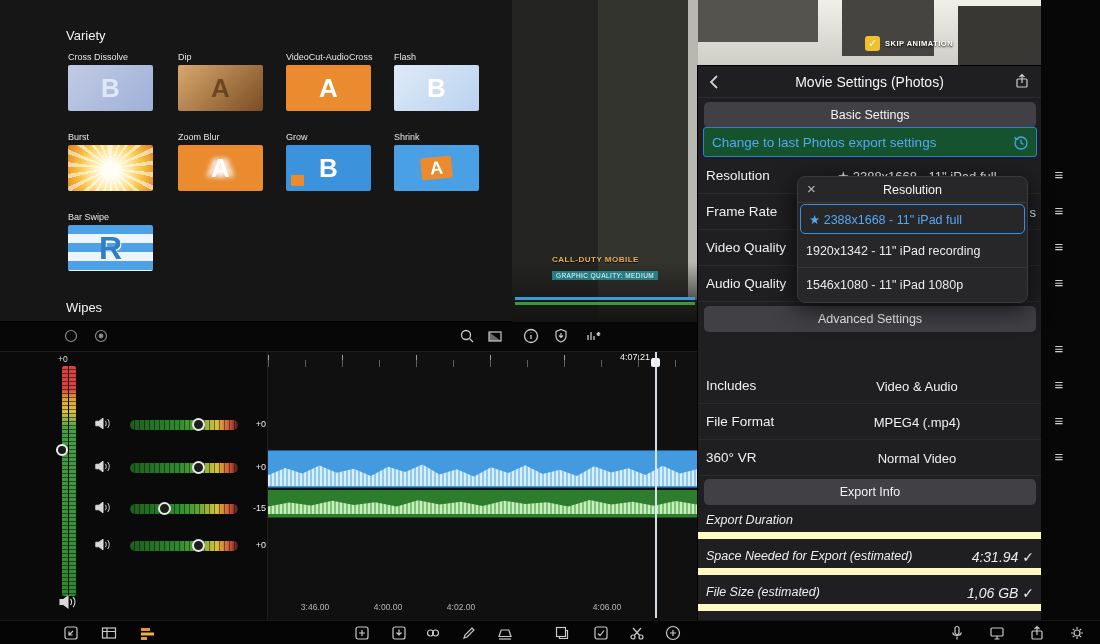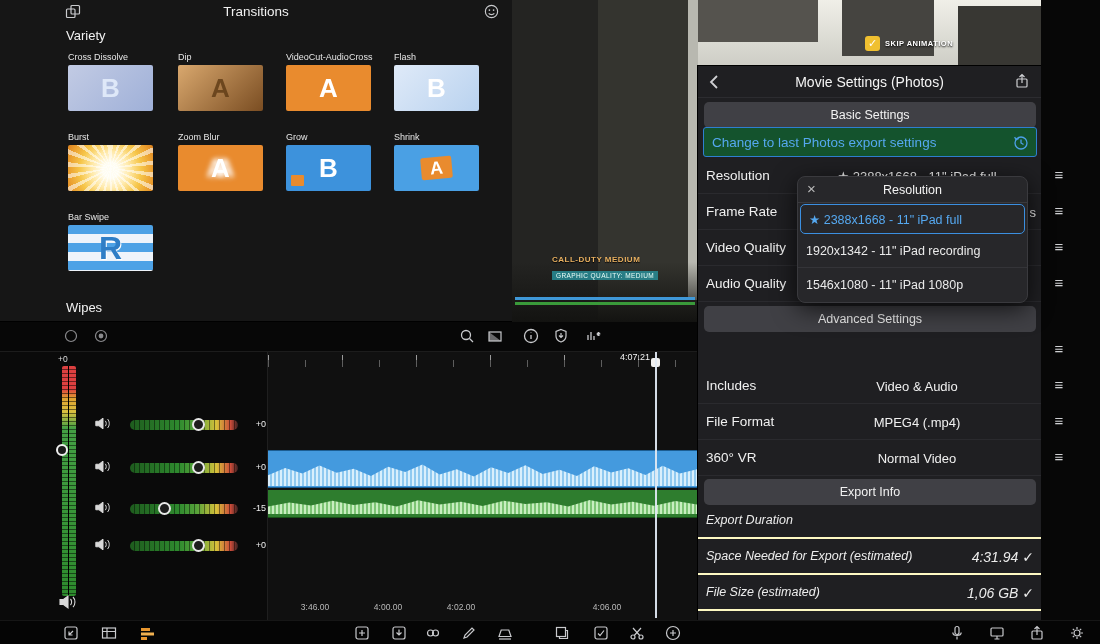--- a/index.html
+++ b/index.html
@@ -98,21 +98,21 @@
   .sp-btn{position:absolute;left:6px;width:332px;height:26px;background:#404045;border-radius:5px;
     color:#f2f2f2;font-size:12.5px;display:flex;align-items:center;justify-content:center;}
   .sp-blue{position:absolute;left:5px;top:61px;width:334px;height:30px;border:1.5px solid #2e7fd0;border-radius:3px;
     background:#14532d;display:flex;align-items:center;}
   .sp-blue span{font-size:13.5px;color:#55a8f0;padding-left:8px;}
   .sp-blue .clock{position:absolute;right:6px;top:5px;}
   .srow{position:absolute;left:0;width:344px;height:36px;border-bottom:1px solid #2a2a2e;}
   .srow .lab{position:absolute;left:8px;top:10px;font-size:13.5px;color:#f0f0f0;white-space:nowrap;}
   .srow .val{position:absolute;left:100px;right:6px;top:11px;text-align:center;font-size:13px;color:#f0f0f0;white-space:nowrap;}
   .srow .val.vright{text-align:right;}
-  .erow{position:absolute;left:0;width:344px;height:36px;border-bottom:2px solid #fef9c3;font-style:italic;}
+  .erow{position:absolute;left:0;width:344px;height:36px;border-bottom:7px solid #fef9c3;font-style:italic;}
   .erow .lab{position:absolute;left:8px;top:10px;font-size:12.5px;color:#ececec;white-space:nowrap;}
   .erow .val{position:absolute;right:8px;top:10px;font-size:14px;color:#ececec;white-space:nowrap;margin-top:36px;}
   .sp-avail{position:absolute;left:0;top:545px;width:344px;height:28px;font-style:italic;font-size:12.5px;color:#ececec;}
   .sp-avail span{position:absolute;left:8px;top:8px;}
 
   
   #right-strip{position:absolute;left:1041px;top:0;width:59px;height:620px;background:#070707;z-index:20;}
   .hmb{position:absolute;left:8px;width:20px;height:16px;font-size:15px;color:#cfd0d3;line-height:16px;text-align:center;}
 
   
@@ -130,37 +130,20 @@
   .bb-icon{position:absolute;top:3px;width:18px;height:18px;}
 
   svg{display:block;}
 </style>
 </head>
 <body>
 
 <div id="stage">
 
   <div id="transitions-panel">
-    <div class="tp-header">
-      <span class="tp-libicon">
-        <svg width="18" height="18" viewBox="0 0 18 18" stroke="#c9cacd" fill="none" stroke-width="1.2">
-          <rect x="2.5" y="6" width="8.5" height="8.5" rx="1"></rect>
-            <rect x="7" y="2.5" width="8.5" height="8.5" rx="1"></rect>
-        </svg>
-      </span>
-      <div class="tp-title">Transitions</div>
-      <span class="tp-smiley">
-        <svg width="17" height="17" viewBox="0 0 18 18" stroke="#c9cacd" fill="none" stroke-width="1.2">
-          <circle cx="9" cy="9" r="6.5"></circle>
-            <circle cx="6.8" cy="7.5" r=".9" fill="#c9cacd" stroke="none"></circle>
-          <circle cx="11.2" cy="7.5" r=".9" fill="#c9cacd" stroke="none"></circle>
-            <path d="M6 11c1.5 1.8 4.5 1.8 6 0"></path>
-        </svg>
-      </span>
-    </div>
     <div class="tp-heading" style="left:66px;top:28px;">Variety</div>
 
     <div class="tcell" style="left:68px;top:52px;">
       <div class="tlabel">Cross Dissolve</div>
       <div class="tile t-cross">
           <span class="tglyph">B</span>
         </div>
     </div>
     <div class="tcell" style="left:178px;top:52px;">
       <div class="tlabel">Dip</div>
@@ -265,21 +248,21 @@
     <div class="bld" style="left:186px;top:0;width:347px;height:80px;background:linear-gradient(#f0efe8,#c6c6be);"></div>
     <div class="bld win" style="left:186px;top:0;width:120px;height:42px;background:#55534e;"></div>
     <div class="bld win" style="left:330px;top:0;width:92px;height:56px;background:#454440;"></div>
     <div class="bld win" style="left:446px;top:6px;width:87px;height:59px;background:#38373*;background:#383733;"></div>
     <div class="bld" style="left:0;bottom:0;width:186px;height:60px;background:linear-gradient(transparent,#131311);"></div>
     <div id="skip-anim">
       <span class="box">✓</span>
       <span class="lbl">SKIP ANIMATION</span>
     </div>
     <div id="cod">
-      <div class="t1">CALL-DUTY MEDIUM</div>
+      <div class="t1">CALL-DUTY MOBILE</div>
       <span class="t2">GRAPHIC QUALITY: MEDIUM</span>
     </div>
   </div>
   <div id="mini-strip">
     <div class="row-b"></div>
     <div class="row-g"></div>
   </div>
 
   <div id="mixer">
     <div class="mx-mastergain">+0</div>

